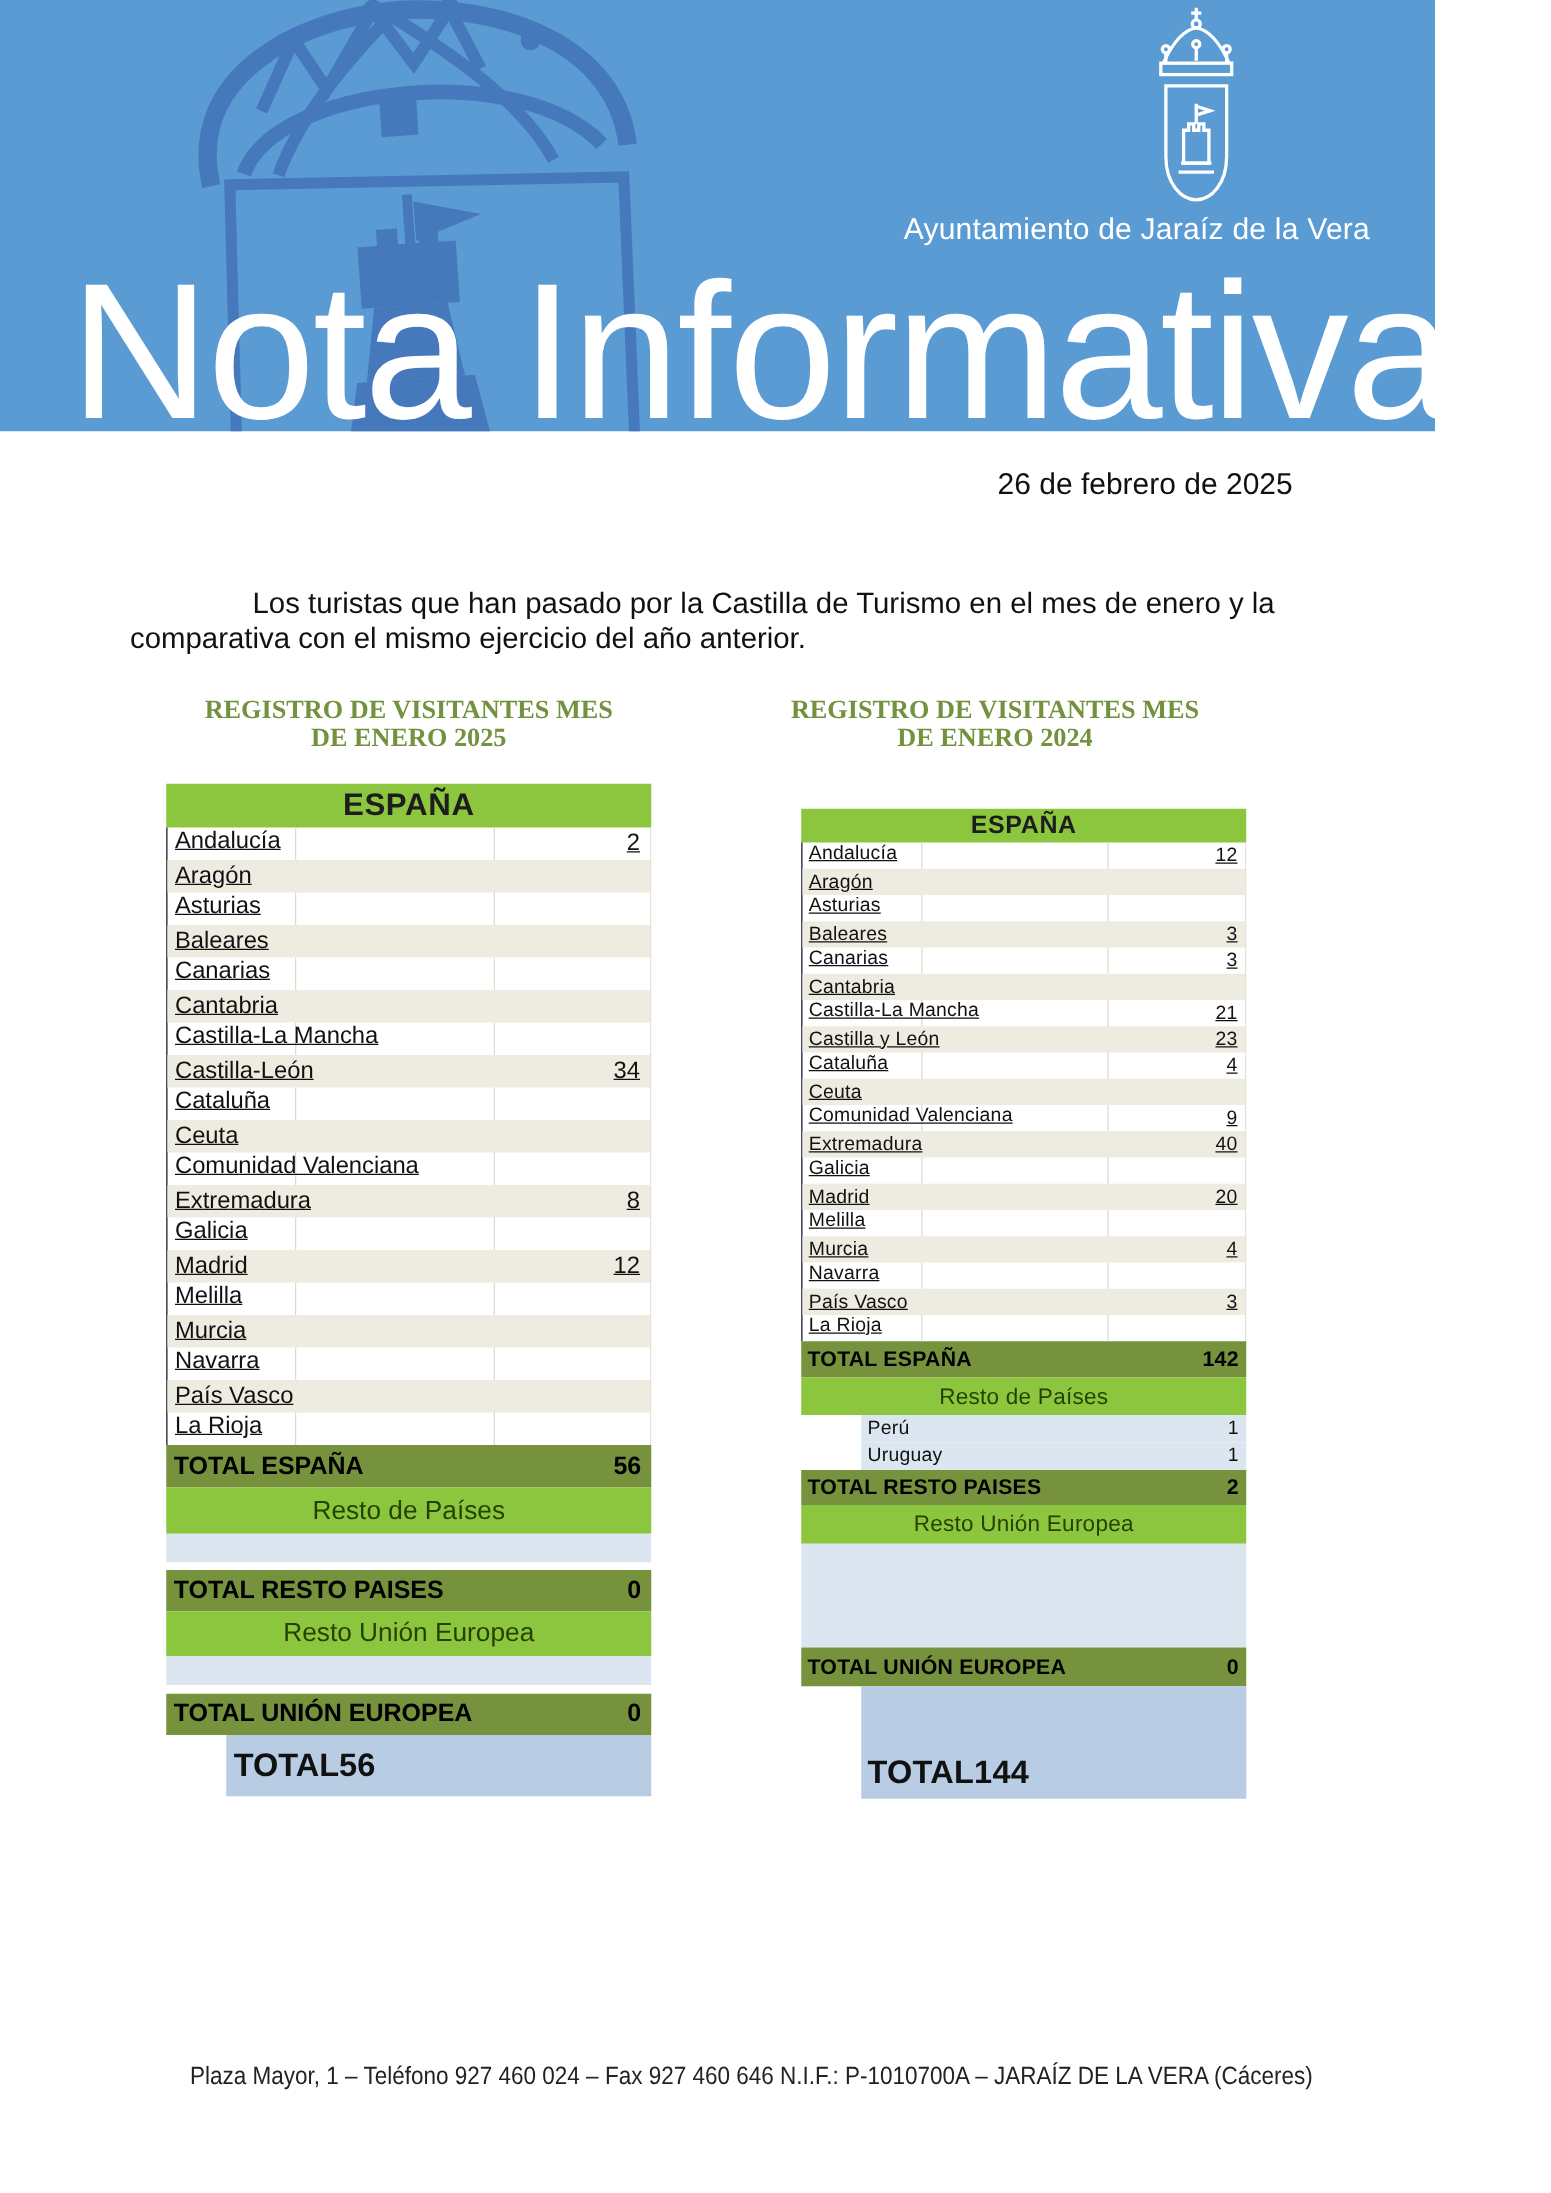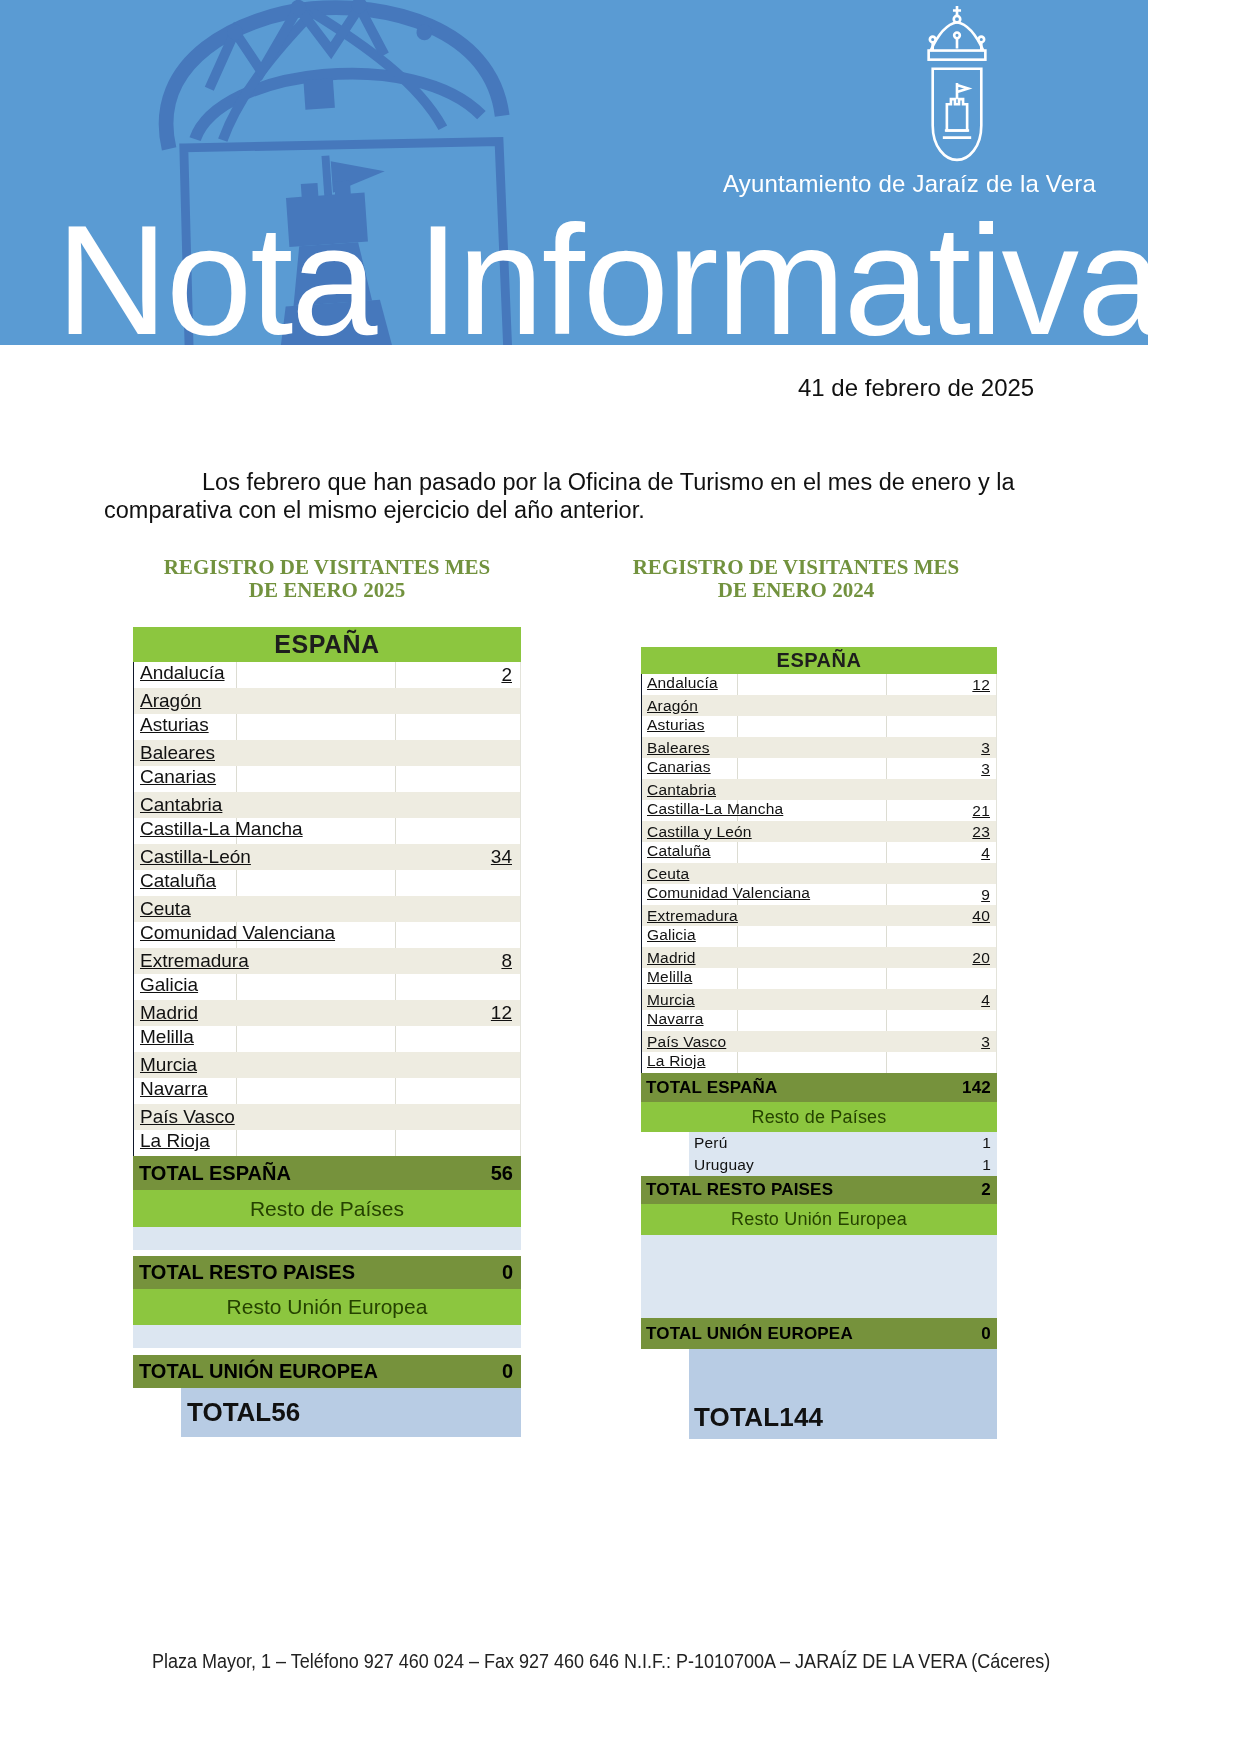--- a/index.html
+++ b/index.html
@@ -136,23 +136,23 @@
         <path d="M50 76 V92 M50 78 L61 81.5 L50 85"></path>
         <path d="M40 97 h4 v-5 h4 v5 h4 v-5 h4 v5 h4 v26 h-20 z"></path>
         <path d="M38 123 h24 M36 130 h28"></path>
       </g>
     </svg>
 
     <div class="org-name">Ayuntamiento de Jaraíz de la Vera</div>
     <div class="banner-title">Nota Informativa</div>
   </header>
 
-  <div class="date-line">41 de febrero de 2025</div>
-
-  <p class="intro"><span class="ind">Los febrero que han pasado por la Oficina de Turismo en el mes de enero y la</span><br><span>comparativa con el mismo ejercicio del año anterior.</span></p>
+  <div class="date-line">26 de febrero de 2025</div>
+
+  <p class="intro"><span class="ind">Los turistas que han pasado por la Castilla de Turismo en el mes de enero y la</span><br><span>comparativa con el mismo ejercicio del año anterior.</span></p>
 
   <div class="tbl-title t1"><span>REGISTRO DE VISITANTES MES</span><br><span>DE ENERO 2025</span></div>
   <div class="tbl-title t2"><span>REGISTRO DE VISITANTES MES</span><br><span>DE ENERO 2024</span></div>
 
   <div class="grid g1">
     <div class="band hdr-espana">ESPAÑA</div>
     <div class="rows">
         <div class="rrow">
           <span class="c1">Andalucía</span>
           <span class="c2"></span>

